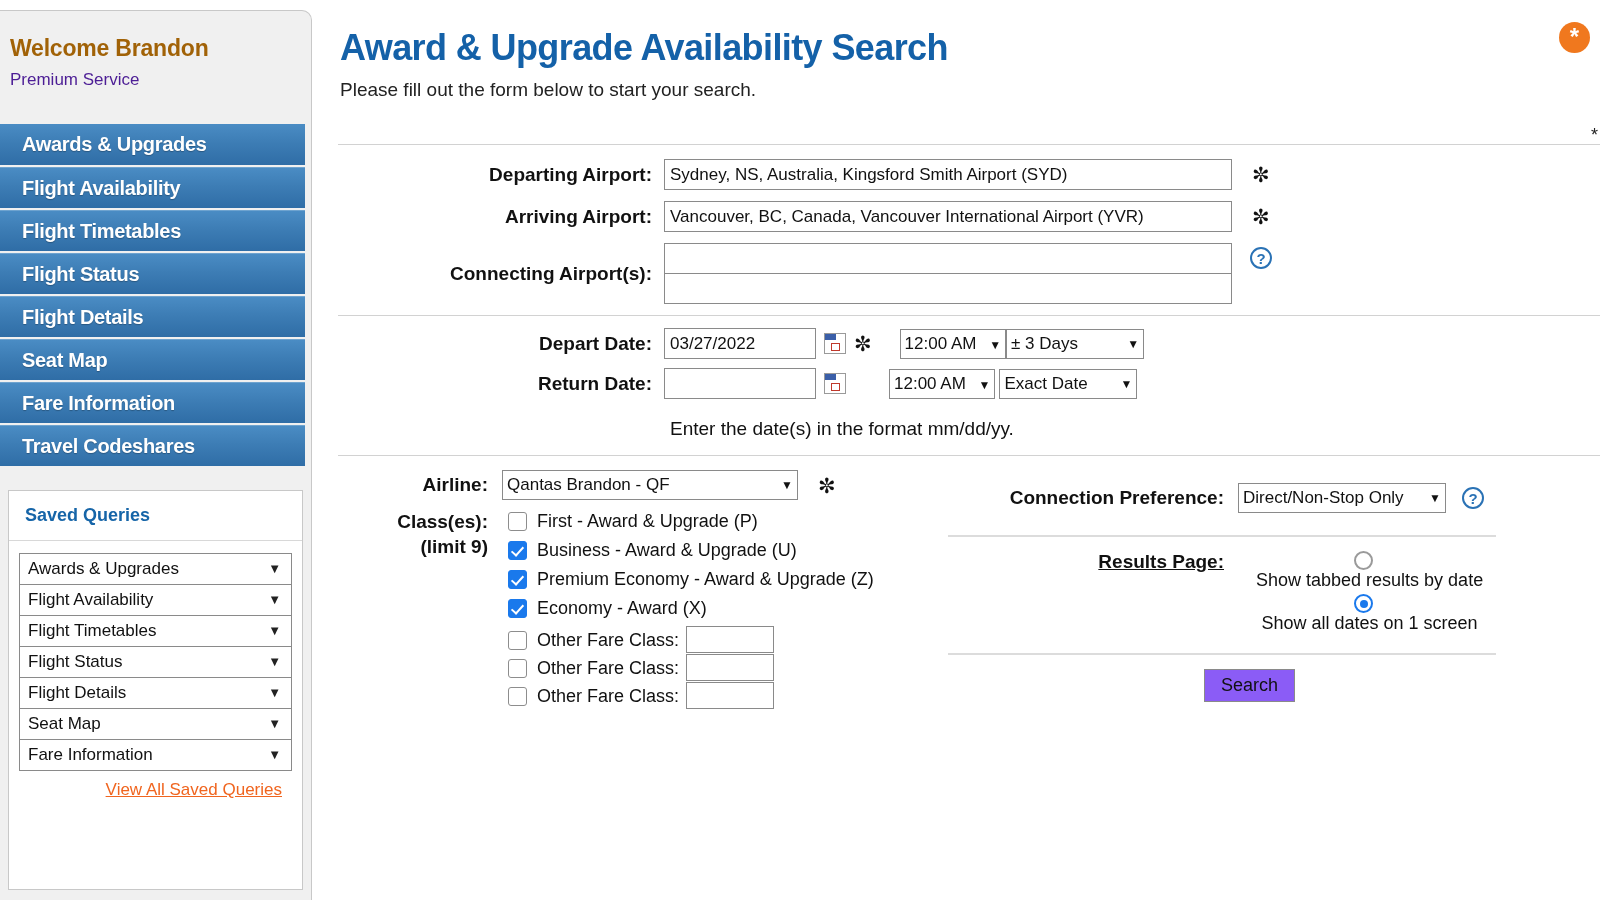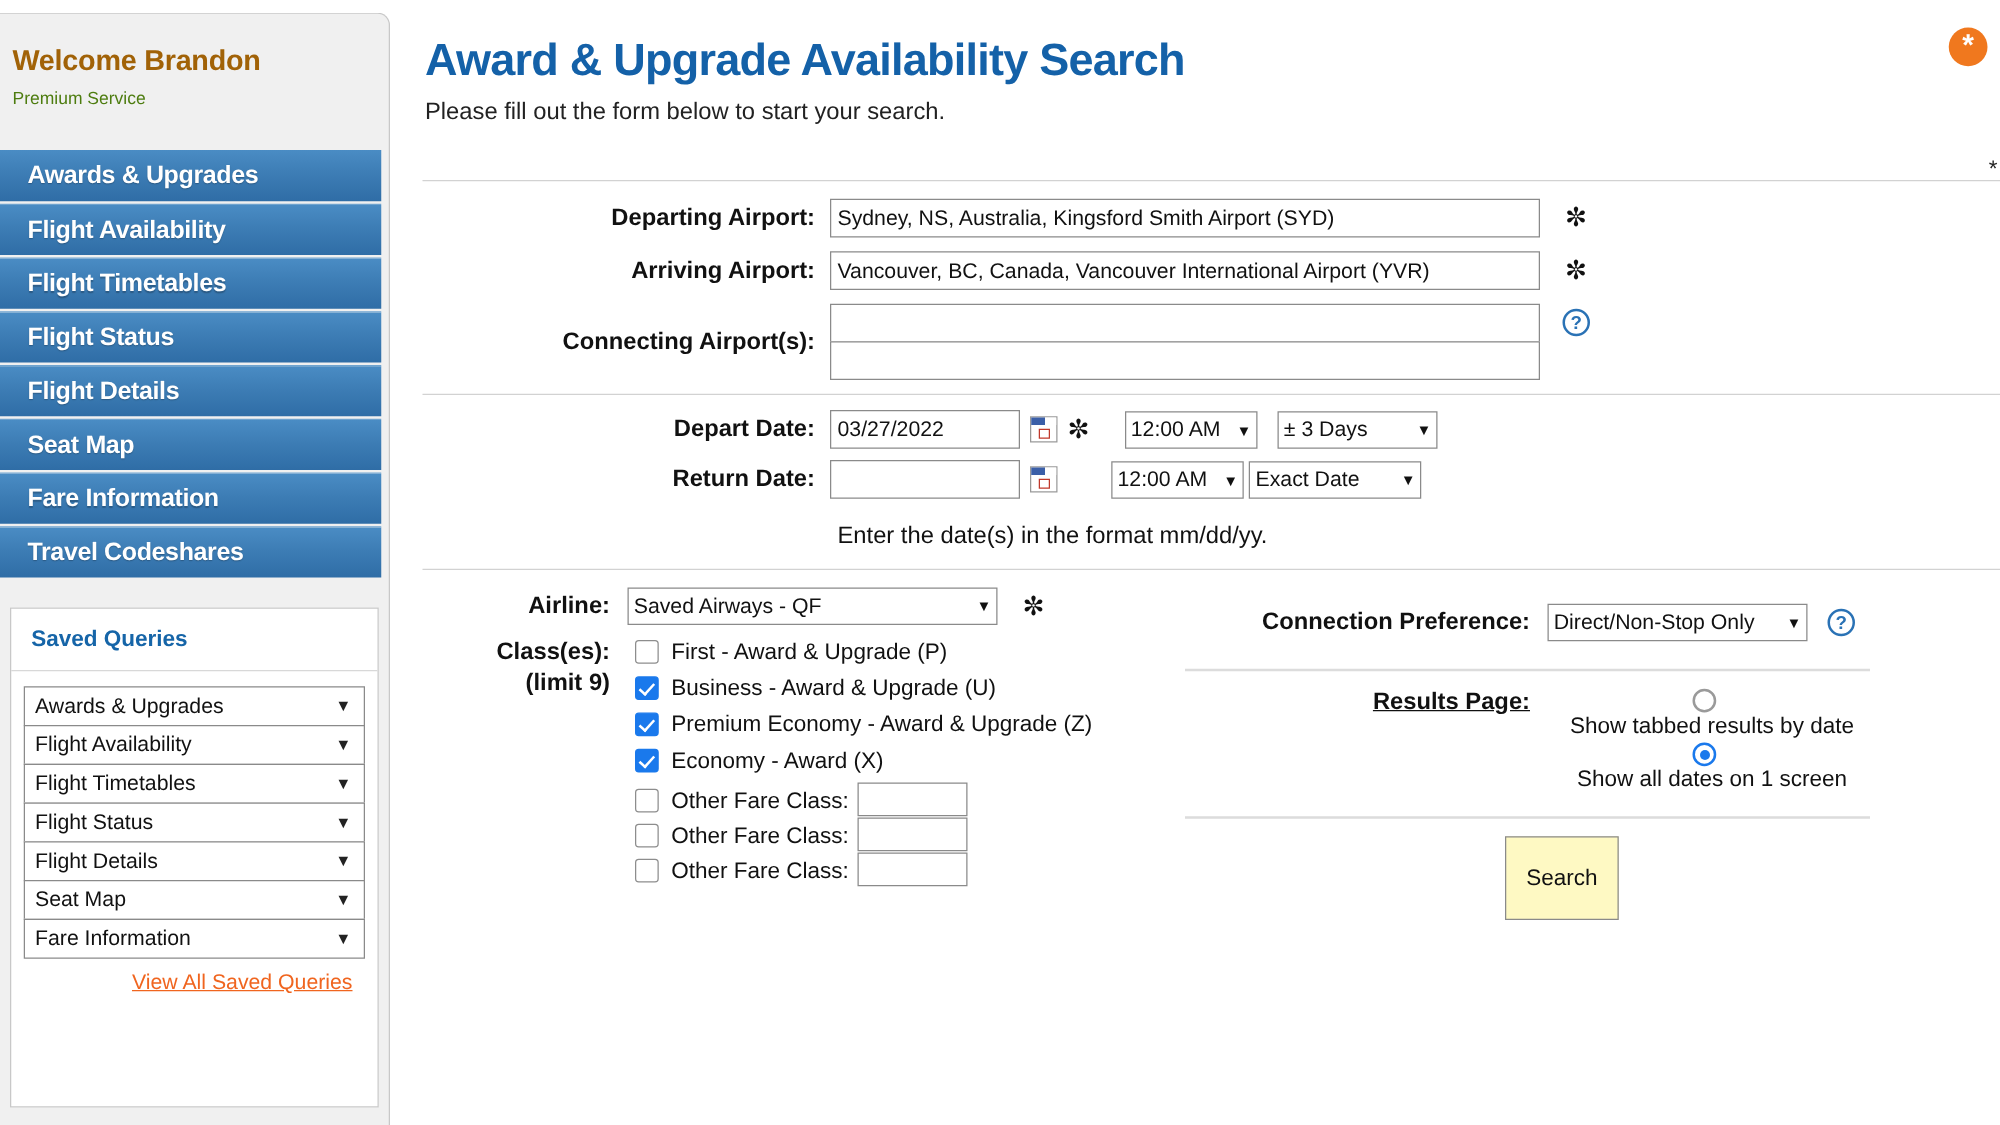--- a/index.html
+++ b/index.html
@@ -21,21 +21,21 @@
     border-left: none;
     border-top-right-radius: 10px;
     border-bottom-right-radius: 10px;
   }
   .welcome-block { padding: 24px 0 0 10px; }
   .welcome-name {
     font-size: 23px; font-weight: bold; color: #a16207;
     letter-spacing: -0.2px;
   }
   .welcome-sub {
-    font-size: 14px; color: #4d7c0f; margin-top: 8px;
+    font-size: 17px; color: #4c1d95; margin-top: 8px;
   }
   .nav { margin-top: 34px; padding: 0 6px 0 0; }
   .nav-item {
     display: block;
     height: 41px; line-height: 40px;
     margin-bottom: 2px;
     padding-left: 22px;
     color: #ffffff;
     font-size: 20px; font-weight: bold;
     letter-spacing: -0.3px;
@@ -191,23 +191,23 @@
   .radio.on::after {
     content: ""; position: absolute; left: 3.5px; top: 3.5px;
     width: 8px; height: 8px; border-radius: 50%; background: #1a79ec;
   }
   .rd-row { display: flex; align-items: center; margin-bottom: 3px; flex-direction: column; }
   .rd-row .rd-lbl { font-size: 18px; color: #111; margin-left: 12px; white-space: nowrap; }
 
   .search-btn {
     font-family: "Liberation Sans", sans-serif;
     font-size: 18px; color: #111;
-    background: #fef9c3;
+    background: #8b5cf6;
     border: 1px solid #8a8a8a;
-    padding: 22px 16px; cursor: pointer;
+    padding: 5px 16px; cursor: pointer;
   }
   .minor-hr { height: 2px; background: #dcdcdc; }
 </style>
 </head>
 <body>
 
 <div class="page">
 
   <div class="sidebar">
 
@@ -308,21 +308,21 @@
 
       <div class="row" style="margin-bottom:9px;">
         <div class="lbl" style="width:316px;">Depart Date:</div>
         <div class="txt" style="width:152px;margin-left:12px;">03/27/2022</div>
         <span class="cal-icon" style="margin-left:8px;"></span>
         <span class="asterisk" style="margin-left:8px;">✼</span>
         <span class="sel" style="margin-left:28px;line-height:28px;">
           <span>12:00 AM</span>
           <span style="font-size:12px;margin-left:8px;">▼</span>
         </span>
-        <span class="sel" style="margin-left:16px;line-height:28px;width:128px;display:inline-block;">
+        <span class="sel" style="margin-left:0;line-height:28px;width:138px;display:inline-block;">
           <span>± 3 Days</span>
           <span style="font-size:12px;float:right;">▼</span>
         </span>
       </div>
 
       <div class="row">
         <div class="lbl" style="width:316px;">Return Date:</div>
         <div class="txt" style="width:152px;margin-left:12px;"></div>
         <span class="cal-icon" style="margin-left:8px;"></span>
         <span style="width:15px;display:inline-block;"></span>
@@ -341,21 +341,21 @@
 
     <div class="hr s3"></div>
 
     <div class="sec" style="padding-top:14px;display:flex;">
 
       <div style="width:600px;">
 
         <div class="row" style="margin-bottom:11px;">
           <div class="lbl" style="width:152px;">Airline:</div>
           <span class="sel" style="margin-left:14px;width:296px;display:inline-block;line-height:28px;">
-            <span>Saved Airways - QF</span>
+            <span>Qantas Brandon - QF</span>
             <span style="font-size:12px;float:right;">▼</span>
           </span>
           <span class="asterisk" style="margin-left:20px;">✼</span>
         </div>
 
         <div class="row" style="align-items:flex-start;">
           <div style="width:152px;text-align:right;">
             <div class="lbl" style="width:152px;">Class(es):</div>
             <div class="lbl" style="width:152px;margin-top:3px;">(limit 9)</div>
           </div>

